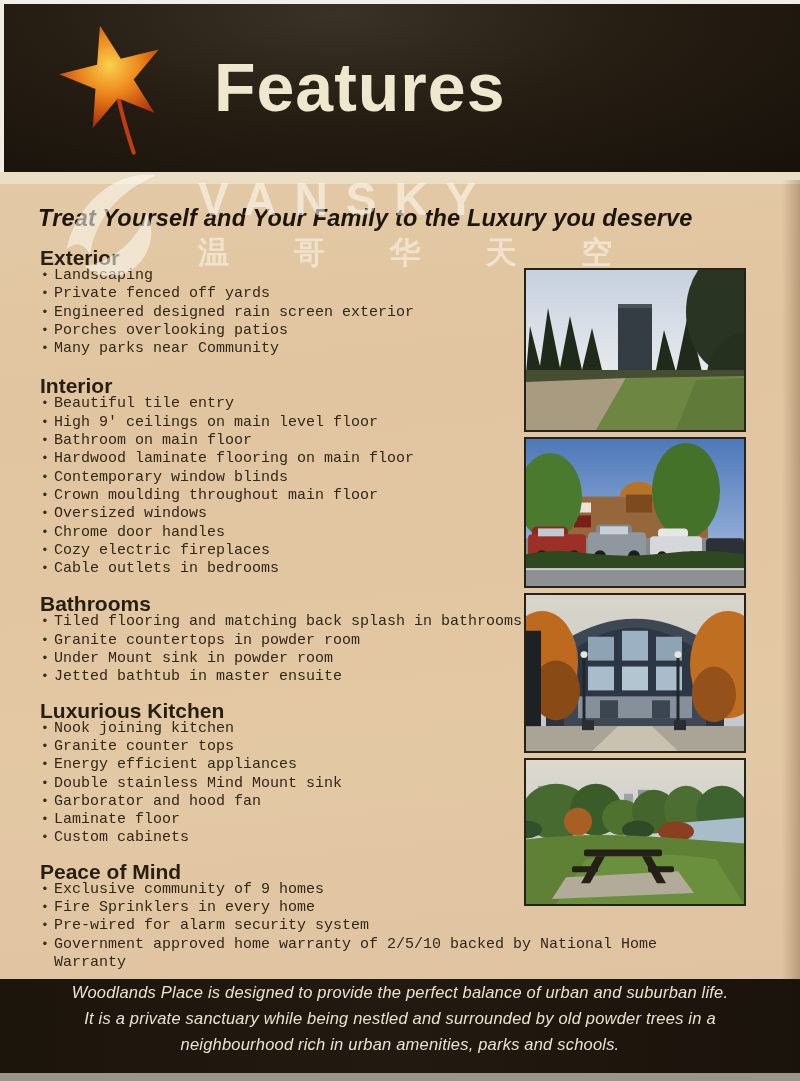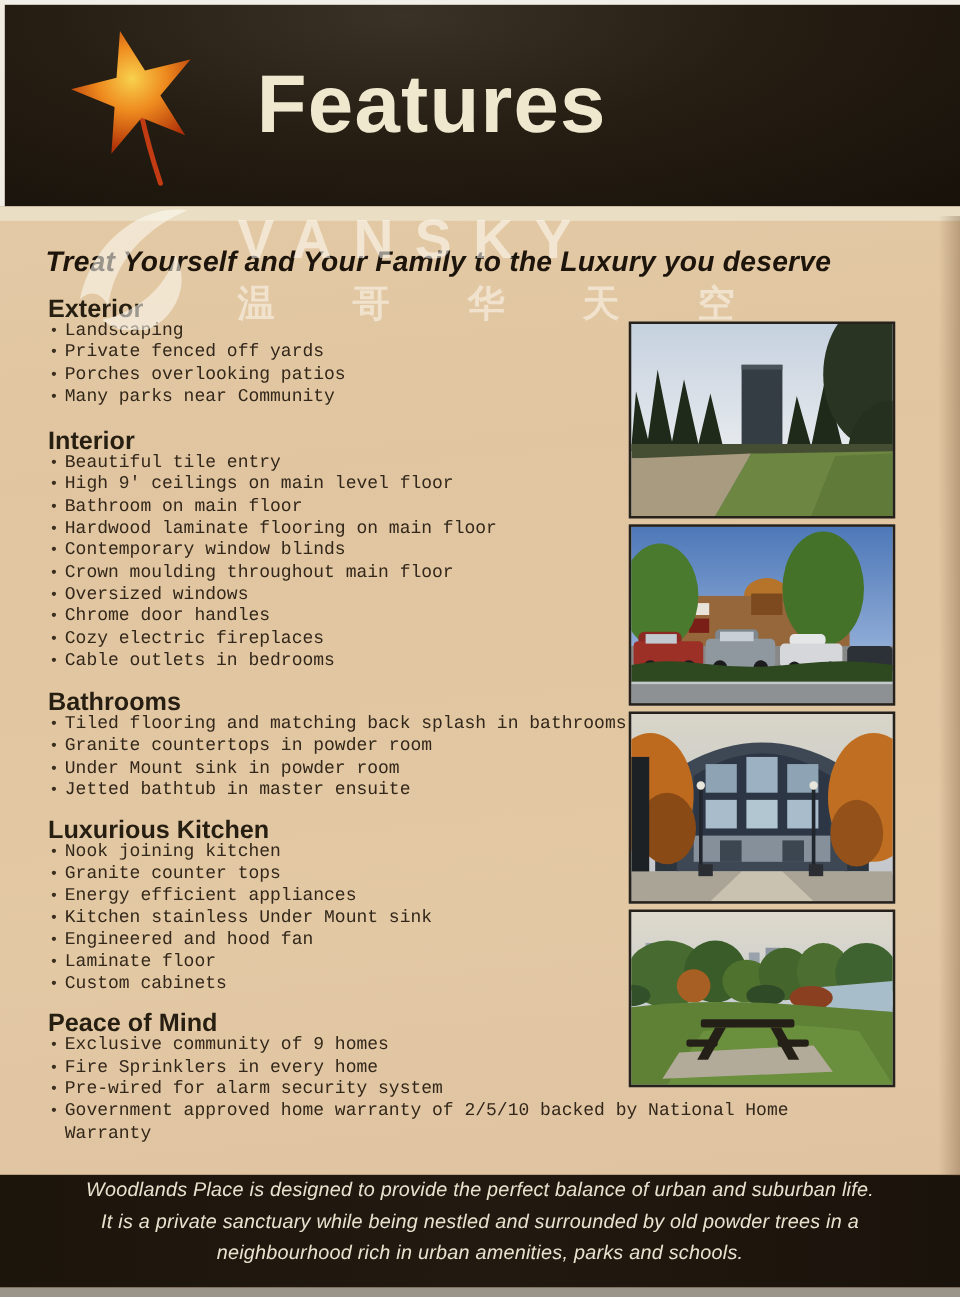--- a/index.html
+++ b/index.html
@@ -83,20 +83,21 @@
 
   <div class="headline">Treat Yourself and Your Family to the Luxury you deserve</div>
 
   <div class="features-col">
 
     <div class="section">
       <h3>Exterior</h3>
       <ul>
         <li>Landscaping</li>
         <li>Private fenced off yards</li>
+        <li>Engineered designed rain screen exterior</li>
         <li>Porches overlooking patios</li>
         <li>Many parks near Community</li>
       </ul>
     </div>
 
     <div class="section sec-interior">
       <h3>Interior</h3>
       <ul>
         <li>Beautiful tile entry</li>
         <li>High 9' ceilings on main level floor</li>
@@ -120,22 +121,22 @@
         <li>Jetted bathtub in master ensuite</li>
       </ul>
     </div>
 
     <div class="section sec-kitchen">
       <h3>Luxurious Kitchen</h3>
       <ul>
         <li>Nook joining kitchen</li>
         <li>Granite counter tops</li>
         <li>Energy efficient appliances</li>
-        <li>Kitchen stainless Under Mount sink</li>
-        <li>Engineered and hood fan</li>
+        <li>Double stainless Mind Mount sink</li>
+        <li>Garborator and hood fan</li>
         <li>Laminate floor</li>
         <li>Custom cabinets</li>
       </ul>
     </div>
 
     <div class="section sec-peace">
       <h3>Peace of Mind</h3>
       <ul>
         <li>Exclusive community of 9 homes</li>
         <li>Fire Sprinklers in every home</li>

